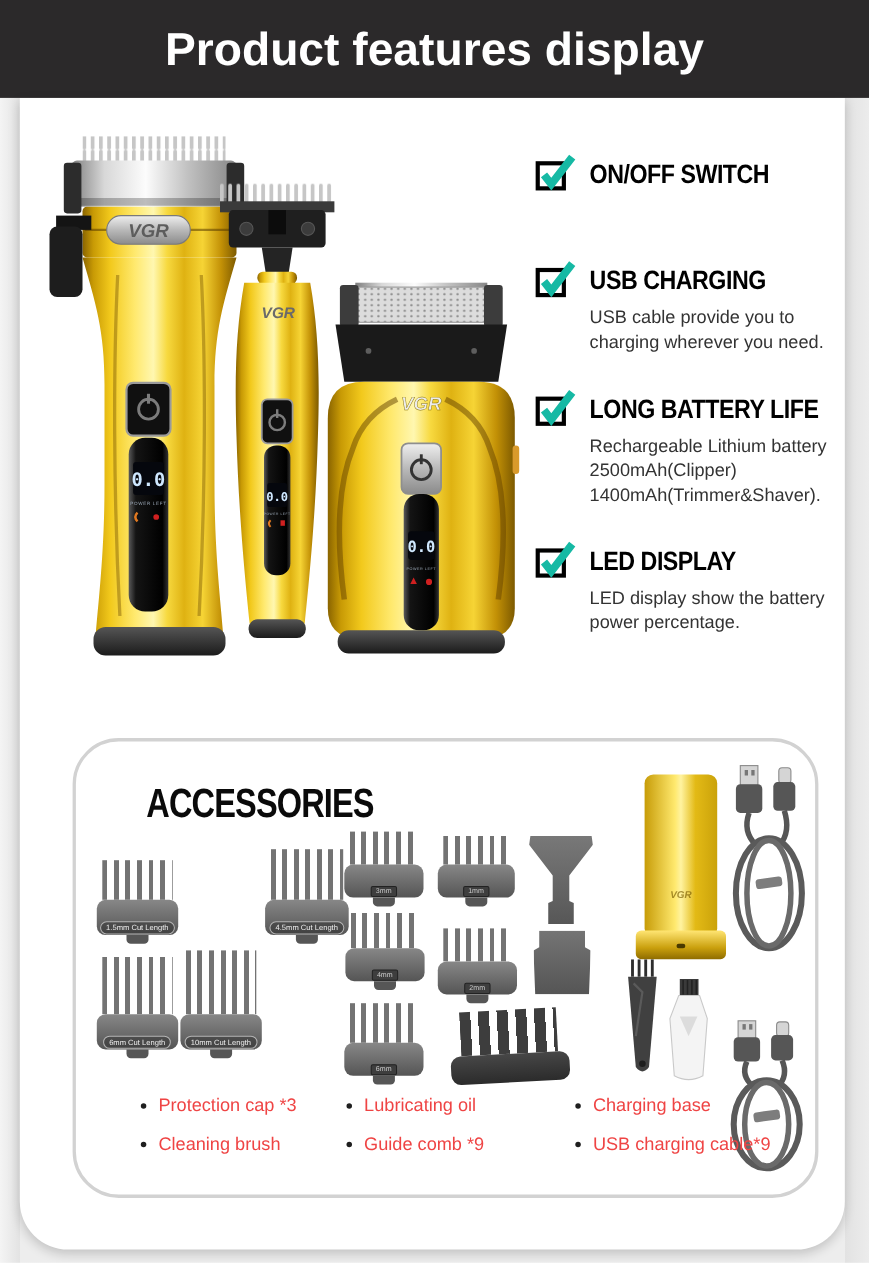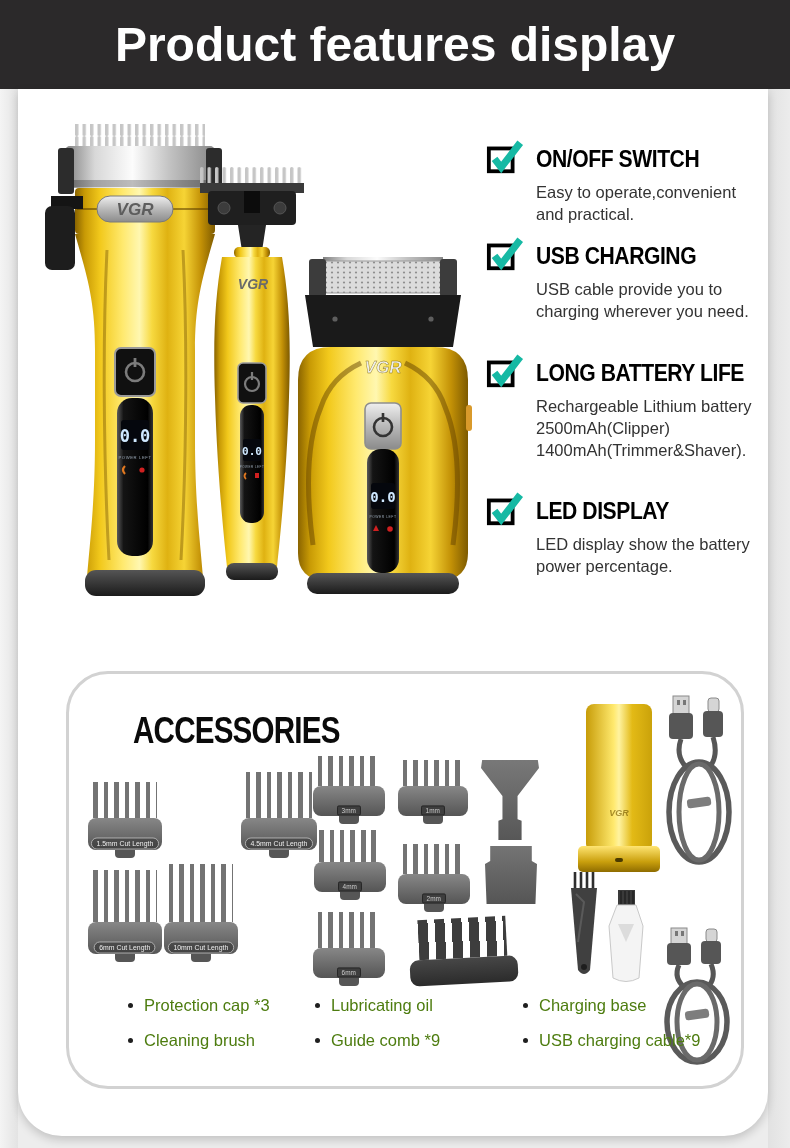--- a/index.html
+++ b/index.html
@@ -6,21 +6,21 @@
   body{
     width:790px;height:1148px;position:relative;overflow:hidden;
     background:linear-gradient(90deg,#f4f4f4 0,#e3e3e3 18px,#ededed 18px,#ededed 768px,#e2e2e2 768px,#ececec 100%);
     font-family:"Liberation Sans",sans-serif;
   }
   .hdr{
     position:absolute;left:0;top:0;width:790px;height:89px;background:#2b292a;
     display:flex;align-items:center;justify-content:center;
   }
   .hdr h1{
-    margin:0;color:#ffffff;font-size:48px;font-weight:bold;letter-spacing:0px;
+    margin:0;color:#ffffff;font-size:42px;font-weight:bold;letter-spacing:0px;
     font-family:"Liberation Sans",sans-serif;
   }
   .card{
     position:absolute;left:18px;top:89px;width:750px;height:1047px;background:#ffffff;
     border-radius:0 0 44px 44px;box-shadow:0 4px 10px rgba(0,0,0,0.18);
   }
   
   .products{position:absolute;left:7px;top:6px;width:460px;height:510px;}
   
   .features{position:absolute;left:468px;top:48px;width:268px;}
@@ -62,21 +62,21 @@
     clip-path:polygon(10% 0,90% 0,90% 26%,100% 31%,97% 100%,3% 100%,0 31%,10% 26%);}
   .widecomb{position:absolute;transform:rotate(-3deg);}
   .widecomb .wteeth{height:40px;margin:0 10px;
     background:repeating-linear-gradient(90deg,#3d3d3d 0 10px,transparent 10px 17px);}
   .widecomb .wbody{height:26px;background:linear-gradient(180deg,#474747,#2b2b2b);border-radius:9px;}
   .stand{position:absolute;background:linear-gradient(90deg,#c79c08,#ffe96e 42%,#fff3a0 50%,#e3ba16 70%,#caa20a);
     border-radius:8px;display:flex;align-items:flex-end;justify-content:center;}
   .stand span{font-size:9px;color:rgba(120,90,0,.65);font-style:italic;font-weight:bold;margin-bottom:34px;}
   .standbase{position:absolute;background:linear-gradient(180deg,#ffe573,#caa00d 60%,#8f6c00);border-radius:5px;}
   .standslot{position:absolute;width:8px;height:4px;background:#4a3a00;border-radius:2px;}
-  .acc-item{position:absolute;display:flex;align-items:center;gap:11px;font-size:16.5px;color:#4d7c0f;}
+  .acc-item{position:absolute;display:flex;align-items:center;gap:11px;font-size:16.5px;color:#ef4444;}
   .acc-item .dot{width:5px;height:5px;border-radius:50%;background:#1f1f1f;flex:0 0 5px;}
 </style>
 </head>
 <body>
 
 <div class="hdr">
   <h1>Product features display</h1>
 </div>
 
 <div class="card">
@@ -212,21 +212,20 @@
 
   <div class="features">
     <div class="feature" style="top:0">
       <div class="f-head">
         <svg class="f-check" width="38" height="36" viewBox="0 0 40 36">
           <rect x="3" y="9" width="25" height="24" fill="#fff" stroke="#000" stroke-width="4"></rect>
           <path d="M9,20 L16,29 L36,3" fill="none" stroke="#16b9a4" stroke-width="7.5"></path>
         </svg>
         <span class="f-title">ON/OFF SWITCH</span>
       </div>
-      <p class="f-desc">Easy to operate,convenient and practical.</p>
     </div>
     <div class="feature" style="top:97px">
       <div class="f-head">
         <svg class="f-check" width="38" height="36" viewBox="0 0 40 36">
           <rect x="3" y="9" width="25" height="24" fill="#fff" stroke="#000" stroke-width="4"></rect>
           <path d="M9,20 L16,29 L36,3" fill="none" stroke="#16b9a4" stroke-width="7.5"></path>
         </svg>
         <span class="f-title">USB CHARGING</span>
       </div>
       <p class="f-desc">USB cable provide you to charging wherever you need.</p>

